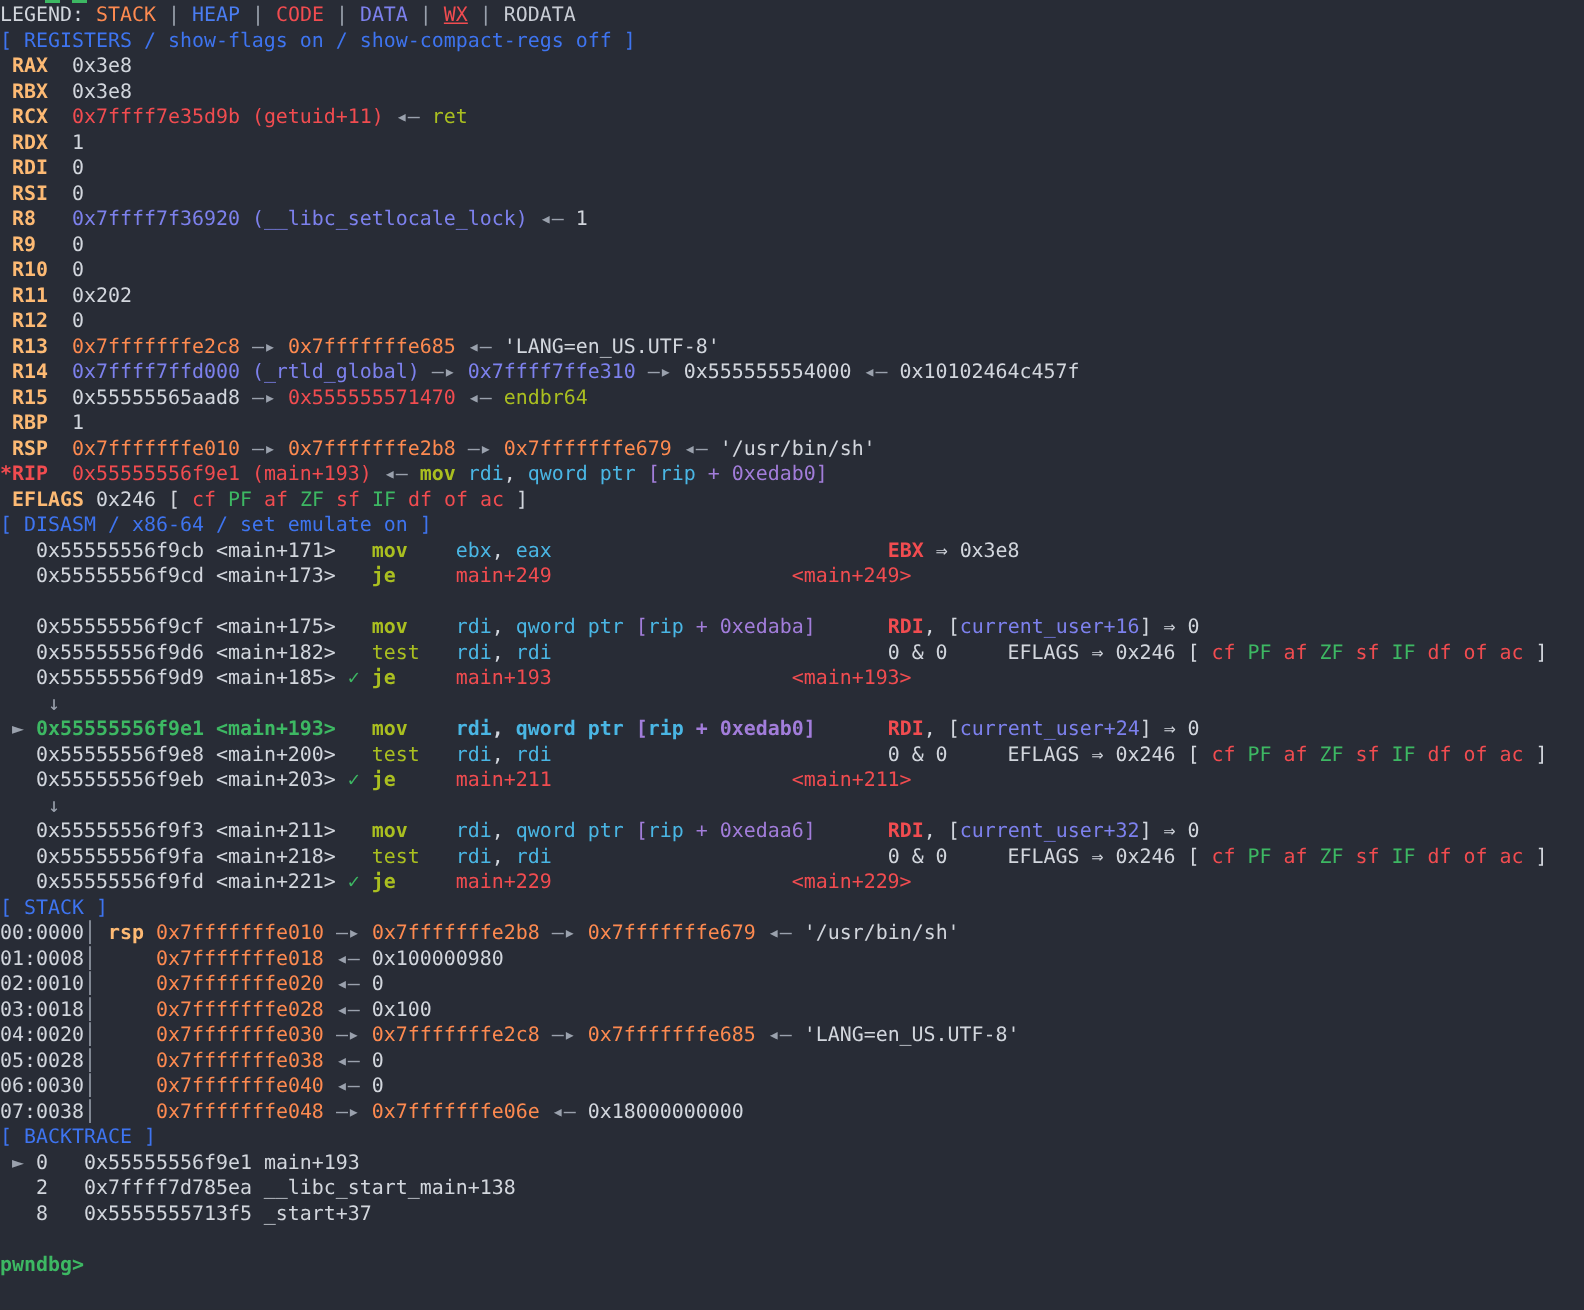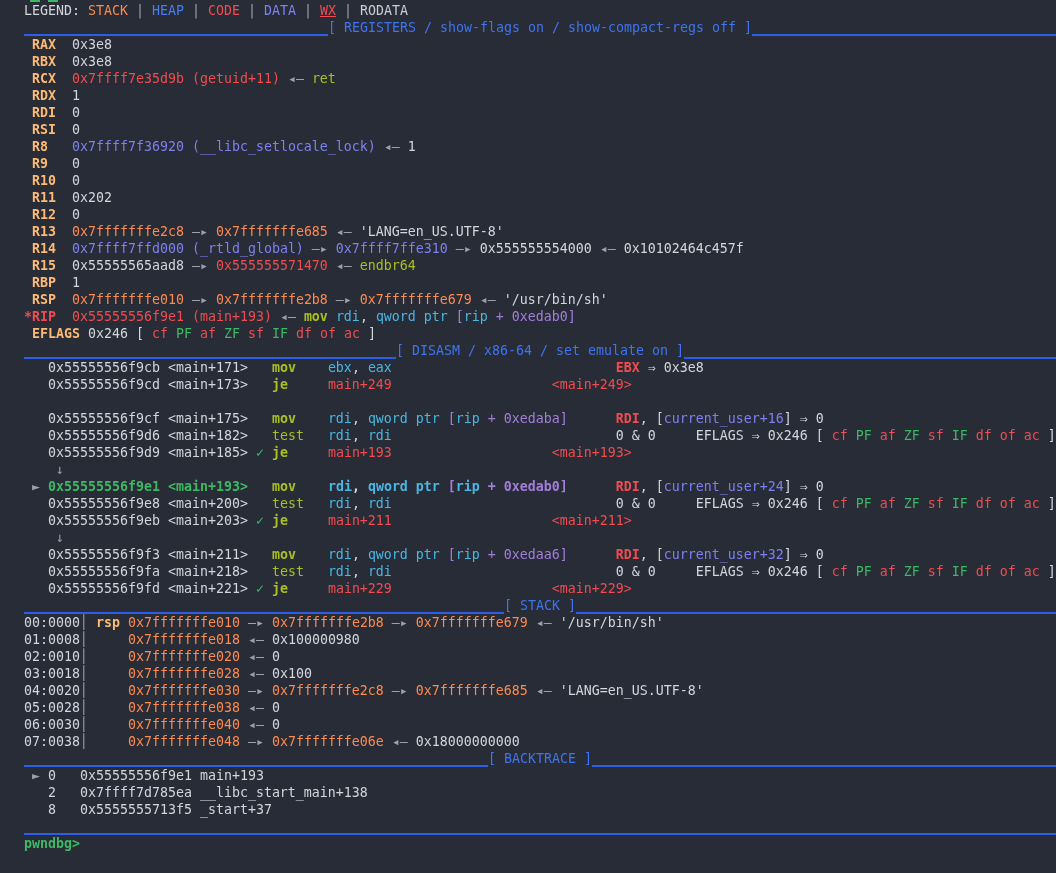--- a/index.html
+++ b/index.html
@@ -9,22 +9,22 @@
     background:#282c36;
     font-family:"DejaVu Sans Mono", monospace;
     font-size:13.29px;
     line-height:17px;
     color:#d2d6dd;
     overflow:hidden;
     padding-top:2px;
     box-sizing:border-box;
     font-variant-ligatures:none;
   }
-  .row{height:17px;white-space:pre;padding-left:24px;}
-  .row.header{display:flex;align-items:flex-end;}
+  .row{height:17px;white-space:pre;}
+  .row.header{display:flex;align-items:flex-start;flex-direction:column;}
   .hline{flex:1 1 0;height:2px;background:#2e5de8;}
   .hd-label{flex:0 0 auto;color:#3e74f0;}
   
   .fg{color:#d2d6dd;}
   .nm{color:#fdba74;font-weight:bold;}
   .dm{color:#9aa1ad;}
   .or{color:#fd8a50;}
   .bu{color:#4a7df2;}
   .rd{color:#f14c50;}
   .pe{color:#7d81ed;}

